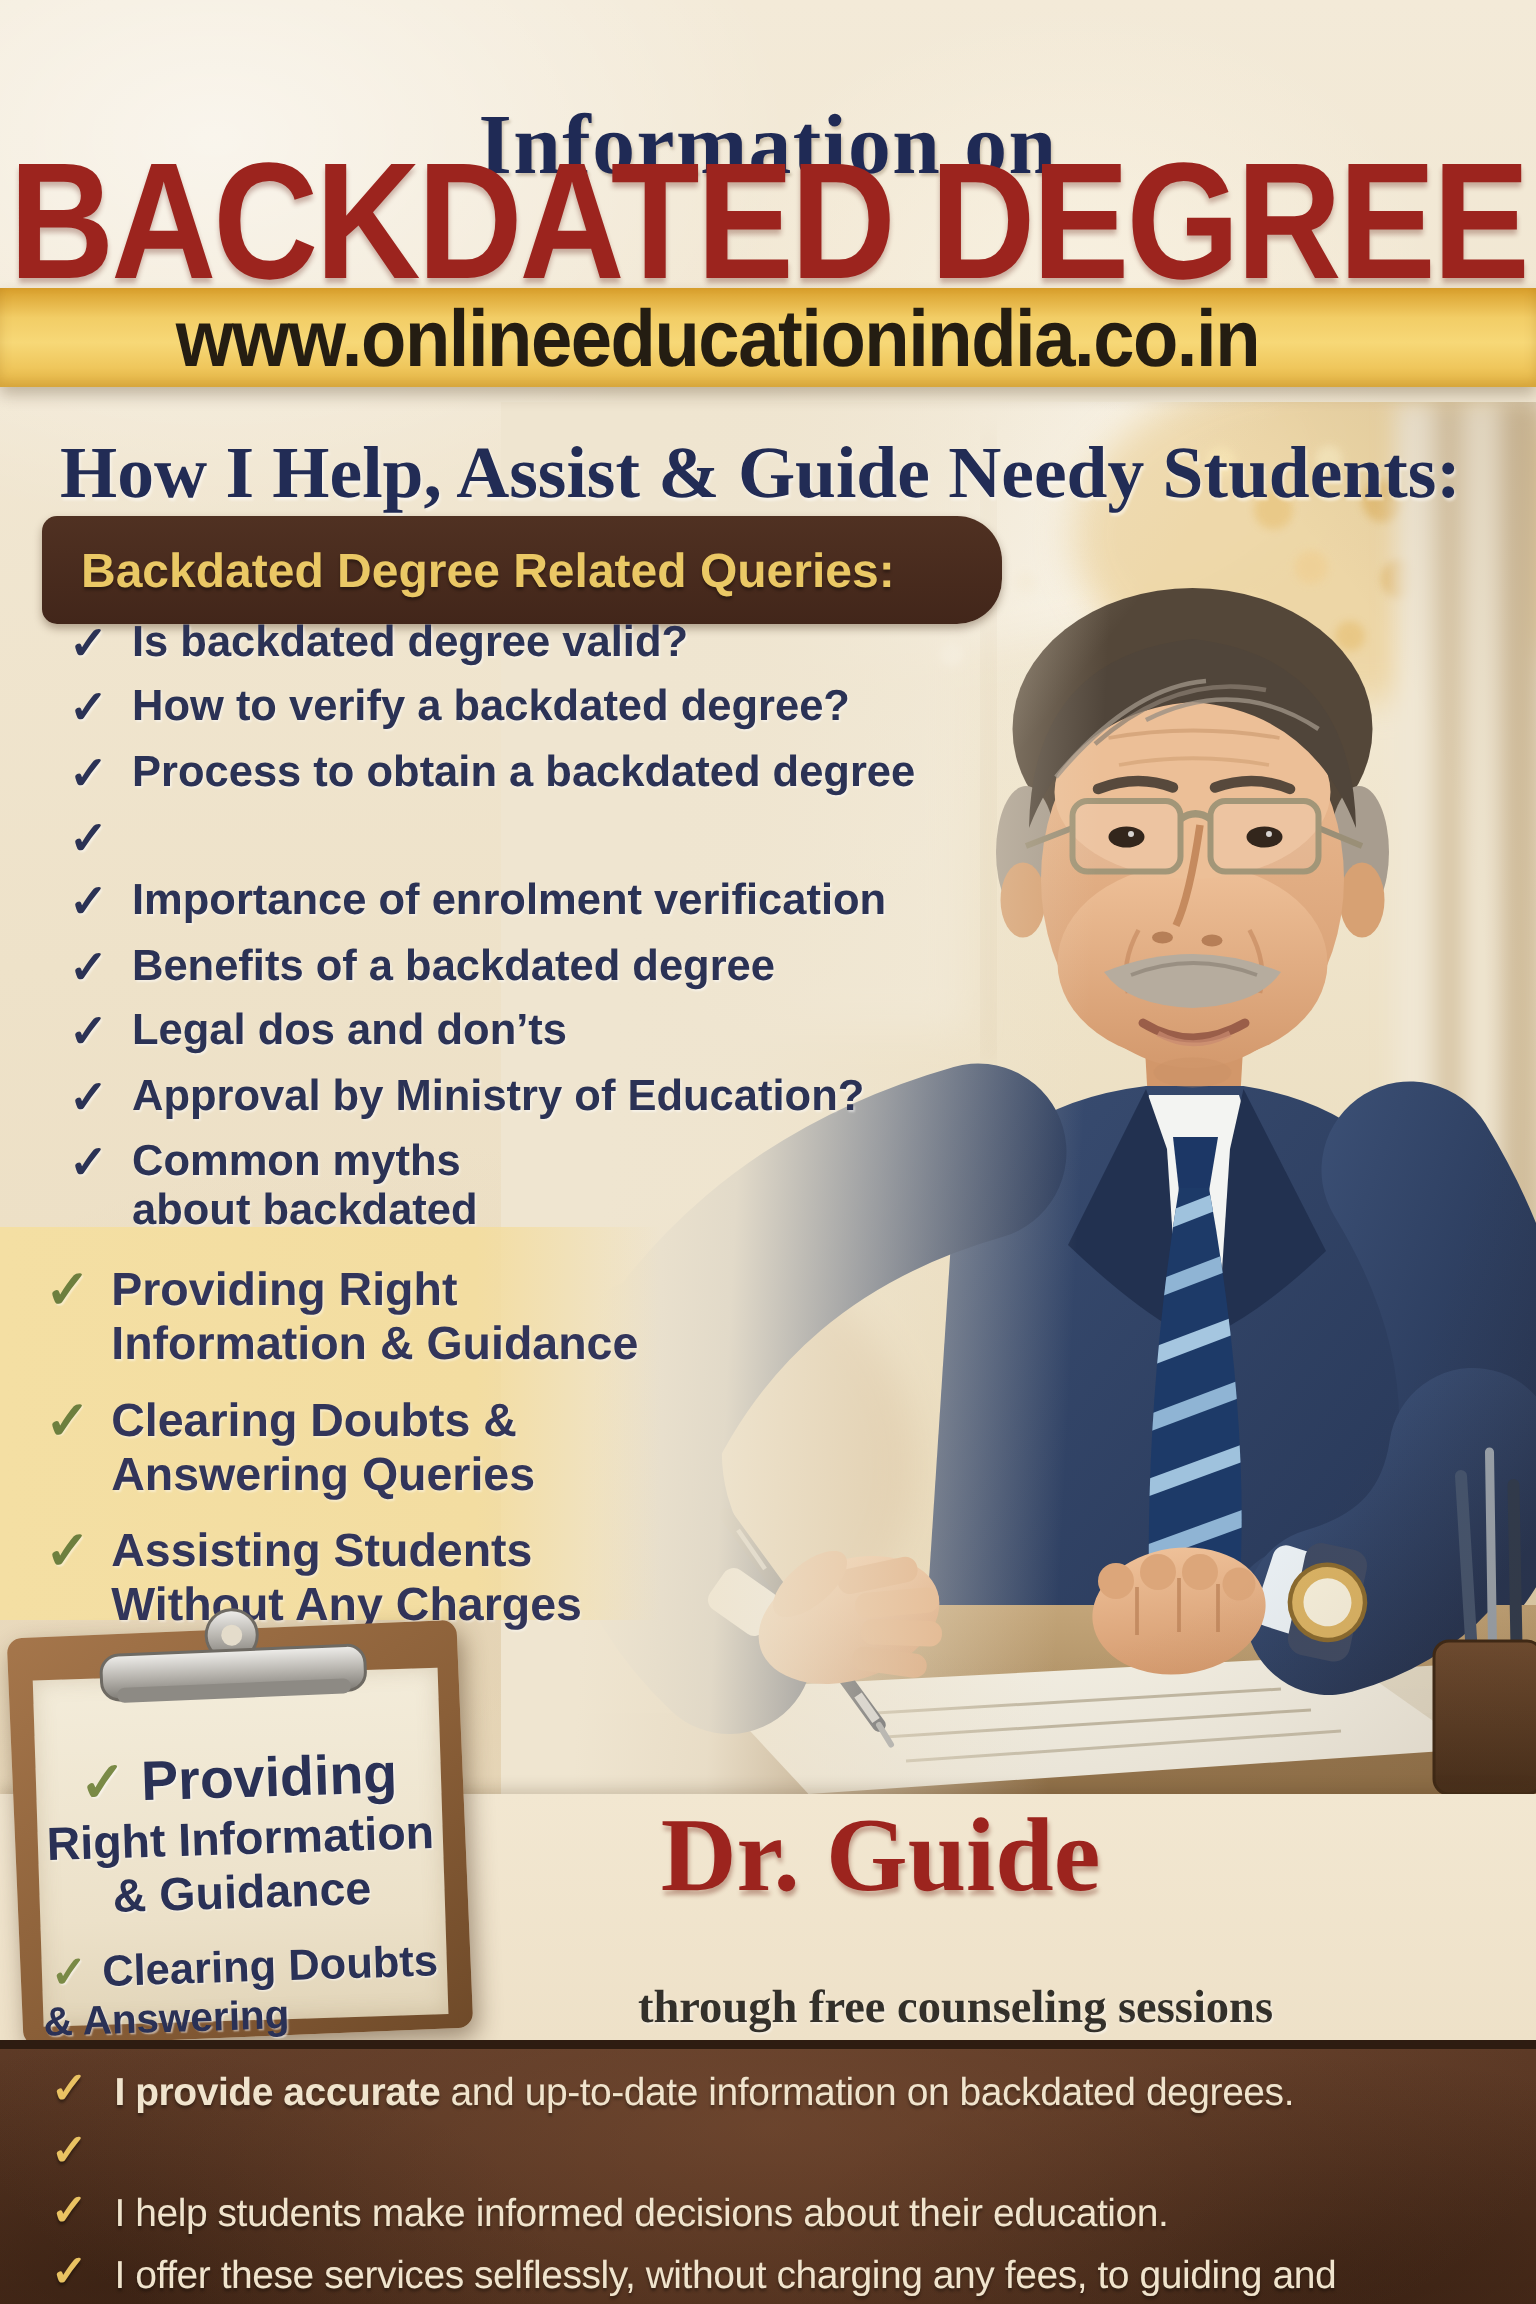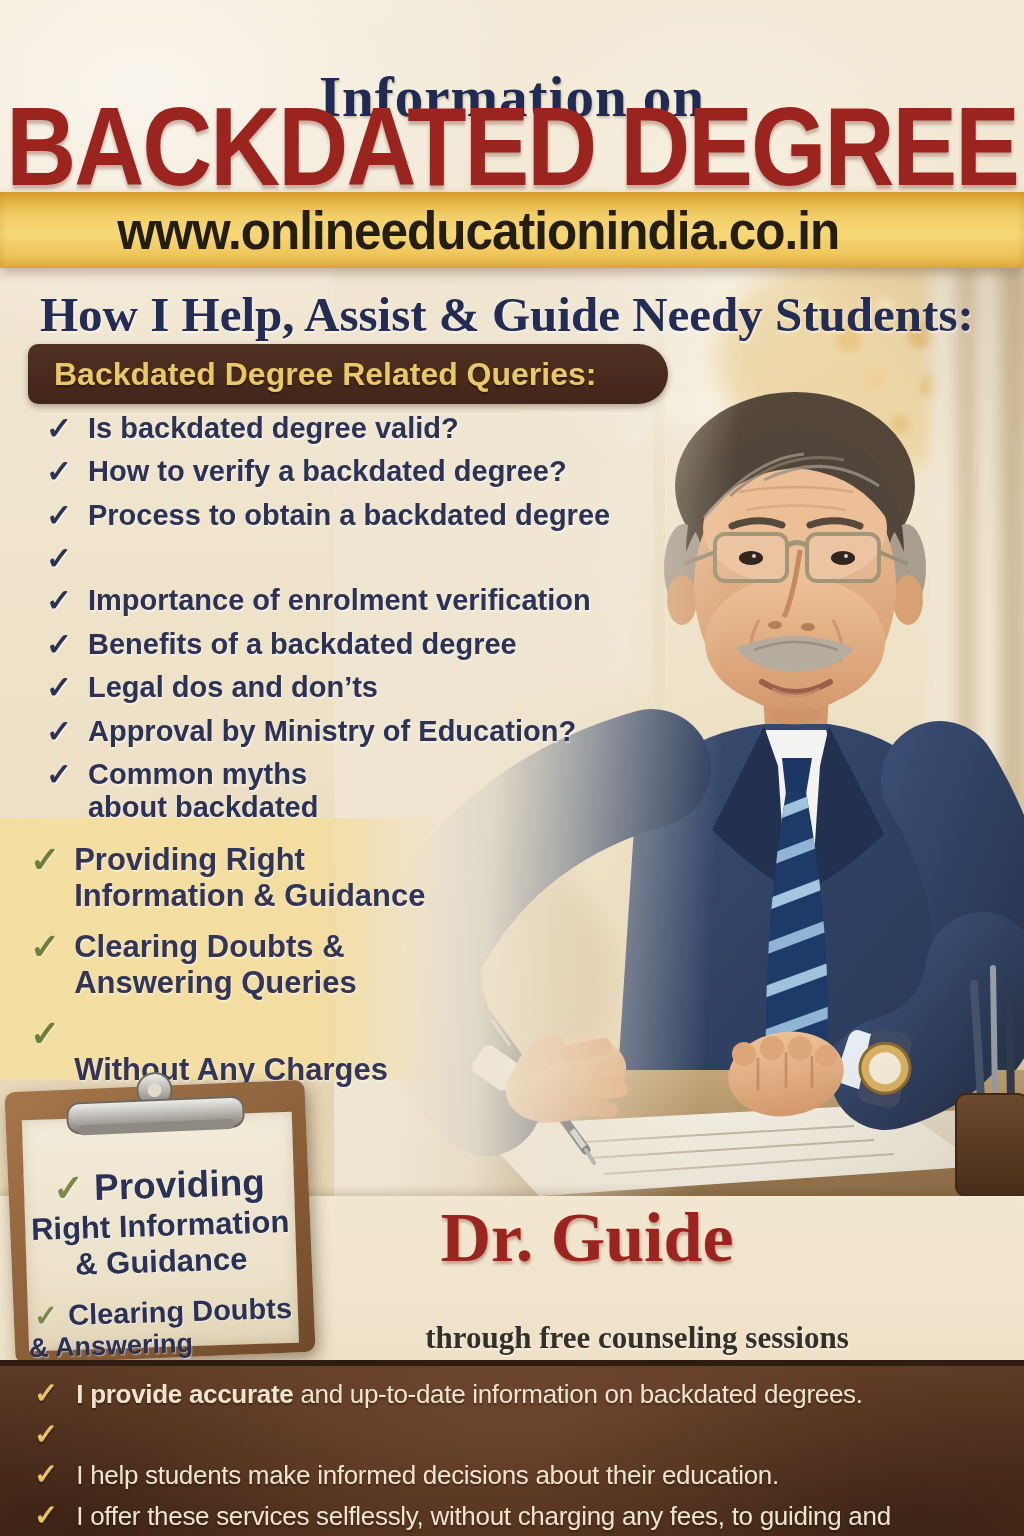--- a/index.html
+++ b/index.html
@@ -21,31 +21,31 @@
   .blend-top{position:absolute;left:0;top:0;width:100%;height:45%;
     background:linear-gradient(128deg,rgba(239,229,208,.95) 6%,rgba(239,229,208,.55) 28%,rgba(239,229,208,0) 52%);}
   
   .kicker{position:absolute;top:24px;left:0;width:100%;text-align:center;z-index:3;
     font-family:"Liberation Serif",serif;font-weight:bold;font-size:57px;color:#1f2a55;
     letter-spacing:1px;text-shadow:1px 2px 2px rgba(130,110,80,.35);margin-top:40px;}
   .main-title{position:absolute;top:84px;left:0;width:100%;text-align:center;z-index:3;
     font-weight:bold;font-size:97px;color:#9c241e;letter-spacing:-2px;white-space:nowrap;
     transform:scale(1.0,1.14);transform-origin:50% 0;
     text-shadow:0 3px 3px rgba(95,25,15,.30);}
-  .url-banner{position:absolute;top:192px;left:0;width:100%;height:76px;z-index:3;
+  .url-banner{position:absolute;top:192px;left:0;width:100%;height:66px;z-index:3;
     background:linear-gradient(180deg,#d99f2b 0%,#f2cd66 30%,#f7d877 55%,#e9b947 100%);
     box-shadow:0 5px 10px rgba(70,50,20,.30), inset 0 -4px 8px rgba(150,100,20,.25);
     display:flex;align-items:center;justify-content:center;}
   .url-banner span{font-weight:bold;font-size:51px;color:#241d12;letter-spacing:-1px;
     transform:scale(.97,1.05);padding-right:70px;white-space:nowrap;}
   
   .help-heading{position:absolute;top:286px;left:40px;z-index:3;margin:0;
     font-family:"Liberation Serif",serif;font-weight:bold;font-size:49px;color:#222c55;
     text-shadow:1px 2px 2px rgba(255,255,255,.55);white-space:nowrap;}
-  .queries-banner{position:absolute;top:344px;left:28px;width:614px;height:60px;z-index:3;
+  .queries-banner{position:absolute;top:344px;left:28px;width:614px;height:72px;z-index:3;
     background:linear-gradient(180deg,#503122 0%,#42261a 100%);
     border-radius:10px 30px 30px 10px;display:flex;align-items:center;padding-left:26px;
     box-shadow:0 3px 6px rgba(60,35,15,.35);}
   .queries-banner span{font-weight:bold;font-size:32px;color:#eac865;letter-spacing:0;
     text-shadow:0 2px 2px rgba(0,0,0,.35);white-space:nowrap;}
   .queries{position:absolute;top:412px;left:46px;z-index:3;list-style:none;margin:0;padding:0;}
   .queries li{display:flex;align-items:flex-start;margin-bottom:11px;
     font-weight:bold;font-size:29px;line-height:1.12;color:#2b3255;
     text-shadow:1px 1.5px 1.5px rgba(255,255,255,.5);}
   .queries li:last-child{max-width:310px;}
@@ -365,21 +365,21 @@
     <div class="service">
       <span class="chk-green">✓</span>
       <span class="txt">
         <span>Clearing Doubts &amp;</span><br>
         <span>Answering Queries</span>
       </span>
     </div>
     <div class="service">
       <span class="chk-green">✓</span>
       <span class="txt">
-        <br>
+        <span>Assisting Students</span><br>
         <span>Without Any Charges</span>
       </span>
     </div>
   </div>
 
   <div class="clipboard">
     <div class="board"></div>
     <div class="paper">
       <div class="cb-line cb-l1"><span class="cb-check">✓</span><span>Providing</span></div>
       <div class="cb-line cb-l2">Right Information</div>

